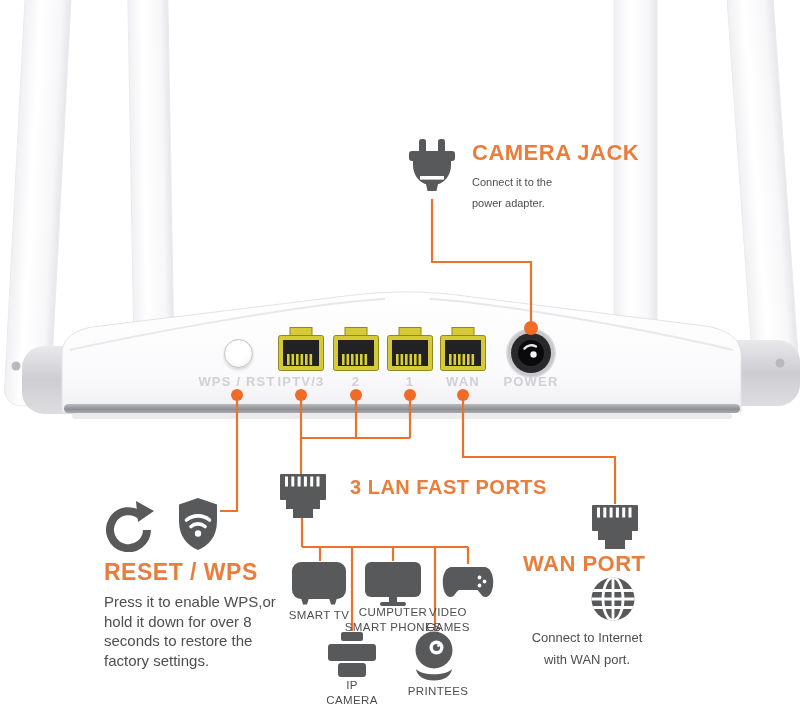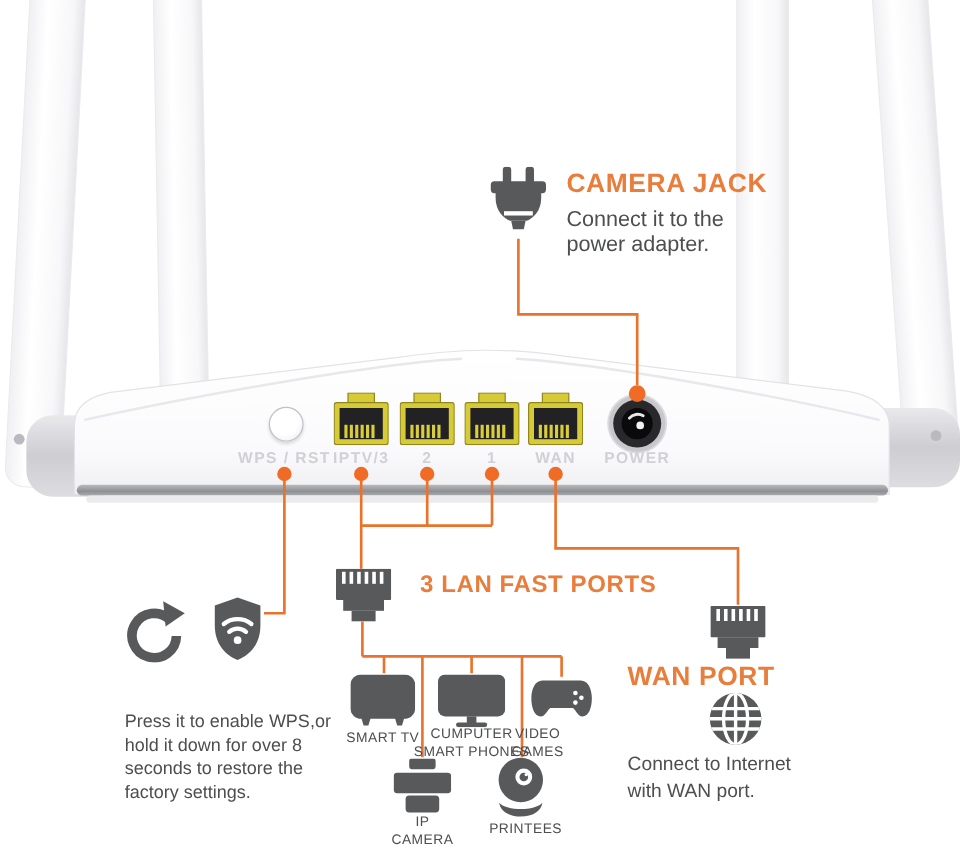--- a/index.html
+++ b/index.html
@@ -197,37 +197,38 @@
         <rect x="11" y="0" width="7" height="15" rx="2.5"></rect>
         <rect x="30" y="0" width="7" height="15" rx="2.5"></rect>
         <rect x="1" y="12" width="46" height="10" rx="3"></rect>
         <path d="M5 21 h38 v5 c0 11 -7 17 -12 19 h-14 c-5 -2 -12 -8 -12 -19 z"></path>
         <path d="M18 45 h12 l-1.5 7 h-9 z"></path>
       </g>
       <rect x="12" y="37" width="24" height="3.6" fill="#ffffff"></rect>
     </svg>
   </div>
   <div class="title" style="left:472px;top:140px;font-size:22px">CAMERA JACK</div>
-  <div class="desc" style="left:472px;top:172px;font-size:18px;line-height:21px">Connect it to the
+  <div class="desc" style="left:472px;top:172px;font-size:11px;line-height:21px">Connect it to the
 power adapter.</div>
 
   <div class="icon" style="left:103px;top:500px">
     <svg width="52" height="52" viewBox="0 0 52 52">
       <path d="M44 30 A 18.5 18.5 0 1 1 38.5 16.5" fill="none" stroke="#58595b" stroke-width="8" stroke-linecap="butt"></path>
       <polygon points="33,1 51,11 35,22" class="f"></polygon>
     </svg>
   </div>
   <div class="icon" style="left:176px;top:497px">
     <svg width="44" height="54" viewBox="0 0 44 54">
       <path class="f" d="M22 1 L41 7.5 V24 C41 40 32 49 22 53 C12 49 3 40 3 24 V7.5 Z"></path>
       <path d="M10.5 23 C17 17.5 27 17.5 33.5 23" stroke="#fff" stroke-width="3.6" fill="none" stroke-linecap="round"></path>
       <path d="M15 29.5 C19 26 25 26 29 29.5" stroke="#fff" stroke-width="3.6" fill="none" stroke-linecap="round"></path>
       <circle cx="22" cy="36.5" r="3.2" fill="#fff"></circle>
     </svg>
   </div>
+  <div class="title" style="left:104px;top:559px;font-size:23px">RESET / WPS</div>
   <div class="desc" style="left:104px;top:592px;font-size:15px;line-height:19.5px">Press it to enable WPS,or
 hold it down for over 8
 seconds to restore the
 factory settings.</div>
 
   <div class="icon" style="left:280px;top:474px">
     <svg width="46" height="44" viewBox="0 0 46 44">
       <g class="f">
         <rect x="0" y="0" width="46" height="26" rx="1"></rect>
         <rect x="6" y="26" width="34" height="9"></rect>
@@ -273,21 +274,21 @@
       <circle cx="23" cy="23" r="21.5" class="f"></circle>
       <g clip-path="url(#gc)" stroke="#fff" stroke-width="2.8" fill="none">
         <line x1="0" y1="14.5" x2="46" y2="14.5"></line>
         <line x1="0" y1="23" x2="46" y2="23"></line>
         <line x1="0" y1="31.5" x2="46" y2="31.5"></line>
         <line x1="23" y1="0" x2="23" y2="46"></line>
         <ellipse cx="23" cy="23" rx="10" ry="21.5"></ellipse>
       </g>
     </svg>
   </div>
-  <div class="desc" style="left:523px;top:627px;width:184px;font-size:16px;line-height:22px">Connect to Internet
+  <div class="desc" style="left:495px;top:627px;width:184px;text-align:center;font-size:13px;line-height:22px">Connect to Internet
 with WAN port.</div>
 
   <div class="icon" style="left:292px;top:562px">
     <svg width="54" height="43" viewBox="0 0 54 43">
       <g class="f">
         <rect x="0" y="0" width="54" height="37" rx="9"></rect>
         <path d="M9 36 h8 l-2 6.5 h-4 z"></path>
         <path d="M37 36 h8 l-2 6.5 h-4 z"></path>
       </g>
     </svg>

